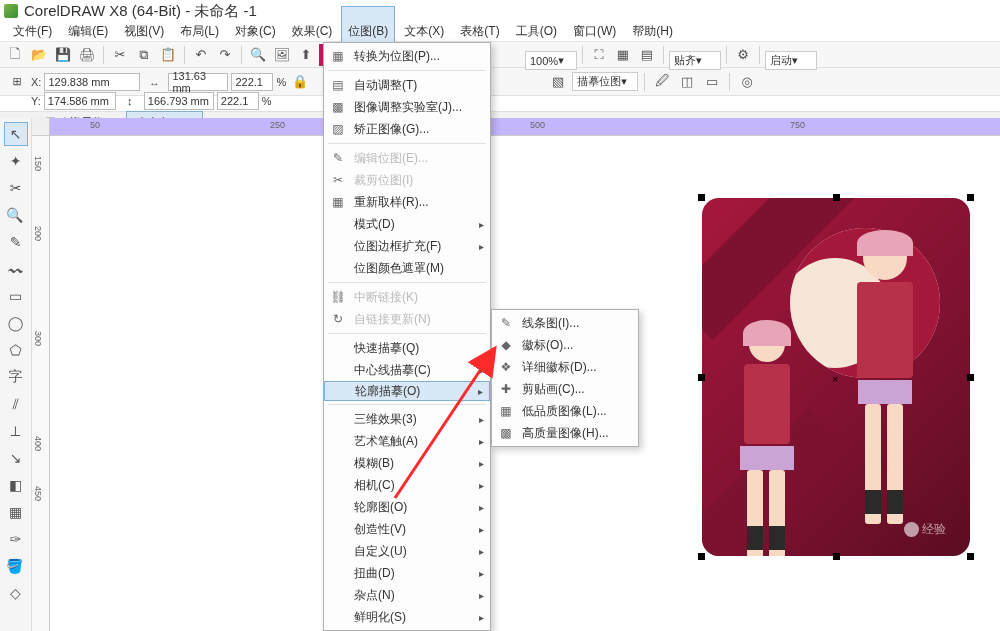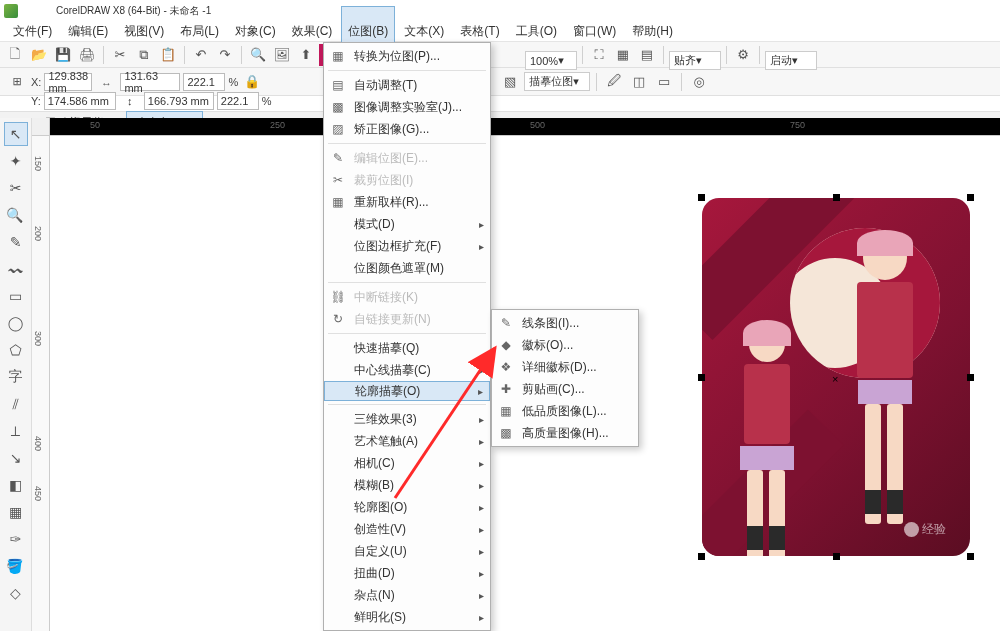--- a/index.html
+++ b/index.html
@@ -1,20 +1,20 @@
 <!DOCTYPE html>
 <html><head>
 <meta charset="utf-8">
 <style>
 * { box-sizing: border-box; margin: 0; padding: 0; font-family: "Microsoft YaHei", Tahoma, sans-serif; }
 body { width: 1000px; height: 631px; background: #fff; font-size: 12px; color: #333; overflow: hidden; position: relative; }
 
 .titlebar { height: 22px; background: #fff; display: flex; align-items: center; padding-left: 4px; gap: 6px; }
 .titlebar .app-icon { width: 14px; height: 14px; background: linear-gradient(135deg,#7cb342,#388e3c); border-radius: 2px; }
-.titlebar .title-text { font-size: 10px; color: #333; margin-left: 32px; }
+.titlebar .title-text { font-size: 15px; color: #333; }
 
 .menubar { height: 20px; display: flex; align-items: center; gap: 2px; padding-left: 6px; background: #fff; border-bottom: 1px solid #e5e5e5; }
 .menubar .mitem { padding: 2px 7px; font-size: 12px; cursor: default; }
 .menubar .mitem.open { background: #d9e8f6; border: 1px solid #7db1d9; padding: 16px 6px; }
 
 .toolbar-row { height: 26px; display: flex; align-items: center; gap: 2px; padding-left: 4px; border-bottom: 1px solid #e0e0e0; background: #f7f7f7; }
 .tb-btn { width: 22px; height: 22px; border: 1px solid transparent; display: flex; align-items: center; justify-content: center; font-size: 13px; color: #555; }
 .tb-sep { width: 1px; height: 18px; background: #d0d0d0; margin: 0 3px; }
 .tb-sel { border: 1px solid #ccc; height: 19px; padding: 0 4px; font-size: 11px; display: flex; align-items: center; background: #fff; }
 .tb-sel.w52 { width: 52px; margin-top: 12px; }
@@ -29,21 +29,21 @@
 .tab.active { background: #d9e8f6; border-color: #7db1d9; }
 .tab.close-x::after { content: " ×"; color: #999; }
 .tab.plus { color: #999; font-size: 13px; padding: 2px 6px; }
 
 .workspace { position: absolute; left: 0; top: 118px; right: 0; bottom: 0; display: flex; }
 .left-tools { width: 32px; background: #f5f5f5; border-right: 1px solid #ddd; display: flex; flex-direction: column; align-items: center; padding-top: 4px; gap: 3px; }
 .ltool { width: 24px; height: 24px; display: flex; align-items: center; justify-content: center; font-size: 14px; color: #555; }
 .ltool.sel { background: #d9e8f6; border: 1px solid #7db1d9; }
 
 .canvas-area { flex: 1; position: relative; background: #fff; }
-.ruler-h { position: absolute; top: 0; left: 18px; right: 0; height: 18px; background: #000000; border-bottom: 1px solid #ccc; }
+.ruler-h { position: absolute; top: 0; left: 18px; right: 0; height: 18px; background: #c4b5fd; border-bottom: 1px solid #ccc; }
 .ruler-v { position: absolute; top: 18px; left: 0; width: 18px; bottom: 0; background: #f9f9f9; border-right: 1px solid #ccc; }
 .ruler-c { position: absolute; top: 0; left: 0; width: 18px; height: 18px; background: #f0f0f0; border-right: 1px solid #ccc; border-bottom: 1px solid #ccc; }
 .rtick { position: absolute; font-size: 9px; color: #666; }
 .ruler-h .rtick { top: 2px; }
 .ruler-v .rtick { left: 1px; writing-mode: vertical-rl; }
 
 .selected-image { position: absolute; top: 80px; left: 670px; width: 268px; height: 358px; }
 .sel-handle { position: absolute; width: 7px; height: 7px; background: #000; }
 .sel-handle.tl { top: -4px; left: -4px; }
 .sel-handle.tm { top: -4px; left: 50%; margin-left: -3px; }
@@ -136,21 +136,21 @@
   <div class="tb-sel w52"><span>贴齐</span> ▾</div>
   <div class="tb-sep"></div>
   <div class="tb-btn">⚙</div>
   <div class="tb-sep"></div>
   <div class="tb-sel w52"><span>启动</span> ▾</div>
 </div>
 
 <div class="property-row">
   <span class="tb-btn" style="font-size:11px">⊞</span>
   <span class="prop-lbl">X:</span>
-  <span class="prop-field" style="width:48px">129.838 mm</span>
+  <span class="prop-field" style="width:96px">129.838 mm</span>
   <span class="tb-btn" style="font-size:11px">↔</span>
   <span class="prop-field" style="width:60px">131.63 mm</span>
   <span class="prop-field" style="width:42px">222.1</span>
   <span class="prop-lbl">%</span>
   <span class="tb-btn">🔒</span>
   <div style="flex:0 0 230px"></div>
   <span class="tb-btn">▧</span>
   <span class="tb-sel w66"><span>描摹位图</span> ▾</span>
   <div class="tb-sep"></div>
   <span class="tb-btn">🖉</span>
@@ -329,24 +329,24 @@
       <span>轮廓描摹(O)</span>
     </div>
     <div class="dd-sep"></div>
     <div class="dd-row has-sub">
       <span>三维效果(3)</span>
     </div>
     <div class="dd-row has-sub">
       <span>艺术笔触(A)</span>
     </div>
     <div class="dd-row has-sub">
+      <span>模糊(B)</span>
+    </div>
+    <div class="dd-row has-sub">
       <span>相机(C)</span>
-    </div>
-    <div class="dd-row has-sub">
-      <span>模糊(B)</span>
     </div>
     <div class="dd-row has-sub">
       <span>轮廓图(O)</span>
     </div>
     <div class="dd-row has-sub">
       <span>创造性(V)</span>
     </div>
     <div class="dd-row has-sub">
       <span>自定义(U)</span>
     </div>

